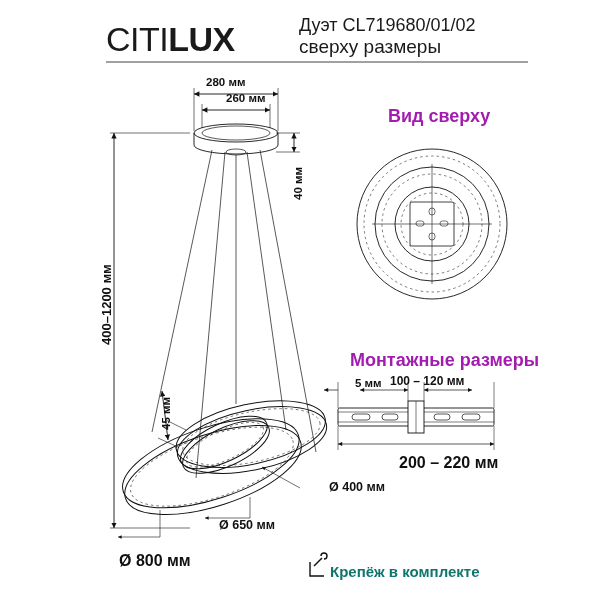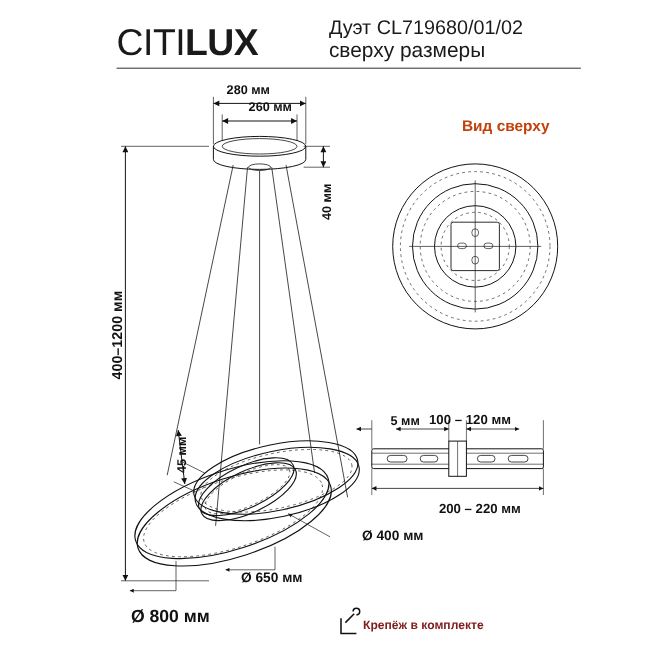--- a/index.html
+++ b/index.html
@@ -38,25 +38,25 @@
     color:#111;
     white-space:nowrap;
     line-height:13px;
   }
   .lbl.vert{
     transform-origin:0 0;
     transform:rotate(-90deg);
   }
   .sect-title{
     position:absolute;
-    font-size:14px;font-weight:700;color:#c2410c;white-space:nowrap;margin-left:32px;
+    font-size:18px;font-weight:700;color:#a21caf;white-space:nowrap;
   }
   .footer-note{
     position:absolute;left:330px;top:563px;
-    font-size:11px;font-weight:700;color:#7f1d1d;white-space:nowrap;
+    font-size:15px;font-weight:700;color:#0f766e;white-space:nowrap;
   }
 </style>
 </head>
 <body>
 
 <div class="page">
 
   <div class="brand">
     <span class="thin">CITI</span><span>LUX</span>
   </div>
@@ -206,19 +206,20 @@
 
   <div class="lbl vert" style="left:100px;top:345px;font-size:13px;">400–1200 мм</div>
 
   <div class="lbl vert" style="left:160px;top:430px;">45 мм</div>
 
   <div class="lbl" style="left:301px;top:481px;font-size:12.5px;margin-left:28px;">Ø 400 мм</div>
   <div class="lbl" style="left:219px;top:519px;font-size:12.5px;">Ø 650 мм</div>
   <div class="lbl" style="left:119px;top:554px;font-size:16px;">Ø 800 мм</div>
 
   <div class="sect-title" style="left:388px;top:106px;">Вид сверху</div>
+  <div class="sect-title" style="left:350px;top:350px;">Монтажные размеры</div>
 
   <div class="lbl" style="left:355px;top:377px;">5 мм</div>
   <div class="lbl" style="left:390px;top:375px;font-size:12px;">100 – 120 мм</div>
-  <div class="lbl" style="left:399px;top:456px;font-size:12px;">200 – 220 мм</div>
+  <div class="lbl" style="left:399px;top:456px;font-size:16px;">200 – 220 мм</div>
 
   <div class="footer-note">Крепёж в комплекте</div>
 </div>
 
 </body></html>

